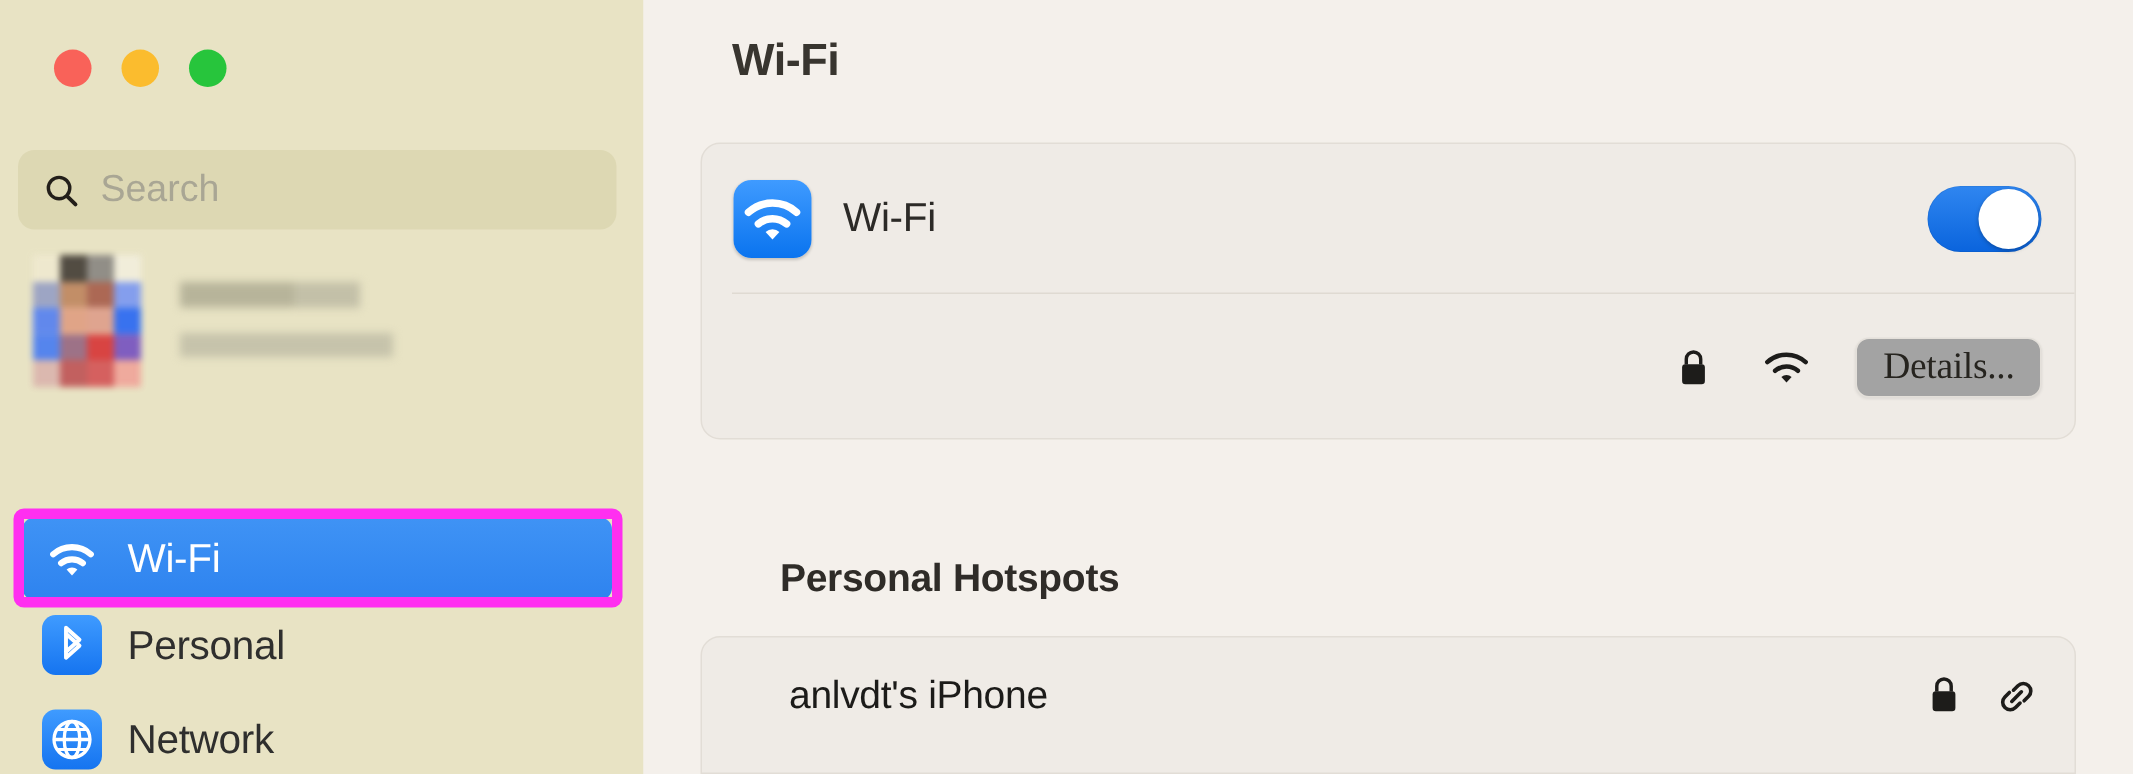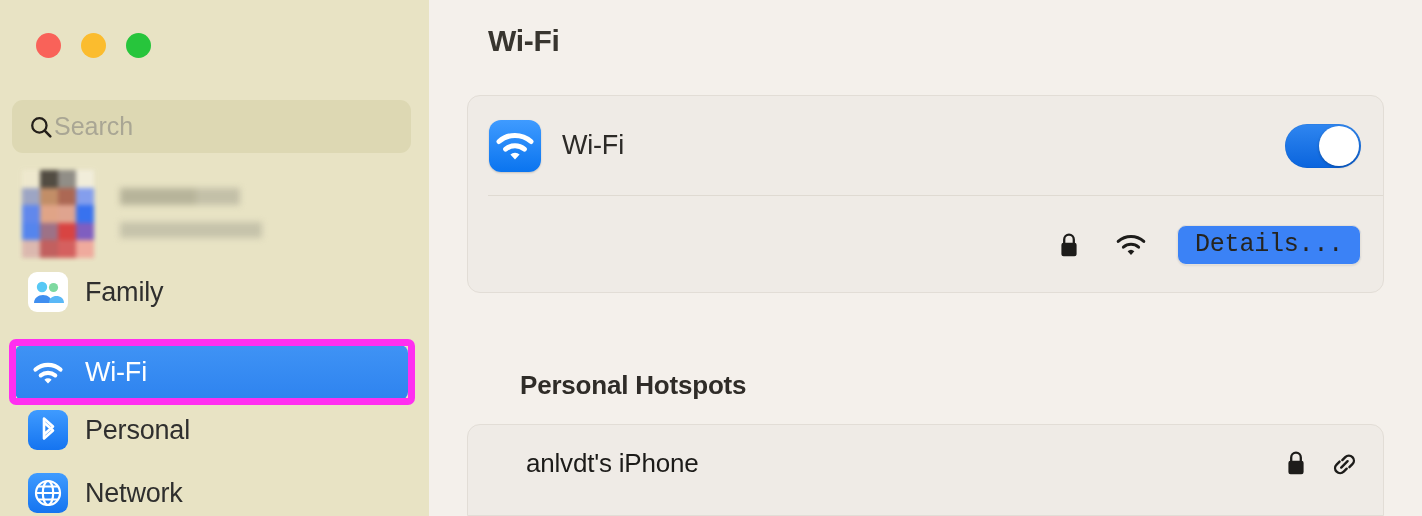--- a/index.html
+++ b/index.html
@@ -35,20 +35,21 @@
     border-radius:11px;
     display:flex; align-items:center;
     padding:0 16px;
   }
   .search-icon { width:26px; height:26px; flex:0 0 26px; display:block; }
   .search-input {
     border:none; outline:none; background:transparent;
     font-family:"Liberation Sans", sans-serif;
     font-size:25px;
     color:#3a3a38;
+    margin-left:13px;
     width:300px;
   }
   .search-input::placeholder { color:#a9a694; }
 
   
   .account {
     position:absolute; left:22px; top:170px;
     width:260px; height:92px;
   }
   .acct-avatar {
@@ -183,24 +184,24 @@
   .net-status { display:flex; align-items:center; margin-top:9px; }
   .dot { width:16px; height:16px; border-radius:50%; background:#32cb4a; flex:0 0 16px; }
   .net-status-text { margin-left:14px; font-size:25px; color:#8a8782; letter-spacing:-.1px; }
   .trail { display:flex; align-items:center; gap:0; }
   .lock-ico { width:24px; height:28px; flex:0 0 24px; display:block; }
   .signal-ico { width:32px; height:24px; flex:0 0 32px; display:block; margin-left:34px; }
   .details-btn {
     margin-left:30px;
     height:40px;
     padding:0 17px;
-    background:#3b82f6;
+    background:#a3a3a3;
     border:1px solid #e4e0da;
     border-radius:9px;
-    font-family:Liberation Mono, monospace;
+    font-family:Liberation Serif, serif;
     font-size:25px;
     color:#26241f;
     letter-spacing:-.2px;
     box-shadow:0 1px 2px rgba(0,0,0,.08);
     cursor:pointer;
     display:flex; align-items:center;
   }
   .section-head {
     position:absolute; left:58px; top:370px;
     font-size:26px; font-weight:bold;
@@ -253,31 +254,20 @@
           <span style="background:#7a57c0"></span>
         <span style="background:#dbb6ae"></span>
           <span style="background:#c05a5a"></span>
           <span style="background:#d45a5a"></span>
           <span style="background:#f0a79b"></span>
       </div>
       <div class="acct-name"></div>
       <div class="acct-sub"></div>
     </div>
 
-    <div class="side-item item-family">
-      <span class="s-icon icon-family">
-        <svg viewBox="0 0 40 40" width="40" height="40">
-          <circle cx="14" cy="15" r="5.2" fill="#57c8f5"></circle>
-          <circle cx="25.5" cy="15.5" r="4.6" fill="#7ed9a0"></circle>
-          <path d="M6 31c0-5 4.2-8 9-8s9 3 9 8z" fill="#3f8ef0"></path>
-          <path d="M21 31c0-4.4 3.4-7 7.4-7S36 26.6 36 31z" fill="#5ab8f7"></path>
-        </svg>
-      </span>
-      <span class="s-label">Family</span>
-    </div>
 
     <div class="side-item selected">
       <span class="s-icon">
         <svg viewBox="0 0 40 40" width="40" height="40">
           <path d="M7.5 16.5a19 19 0 0 1 25 0" fill="none" stroke="#fff" stroke-width="4.2" stroke-linecap="round"></path>
           <path d="M12.8 22.4a11.6 11.6 0 0 1 14.4 0" fill="none" stroke="#fff" stroke-width="4.2" stroke-linecap="round"></path>
           <path d="M20 30.6l-3.6-3.9a5.3 5.3 0 0 1 7.2 0z" fill="#fff"></path>
         </svg>
       </span>
       <span class="s-label">Wi-Fi</span>

